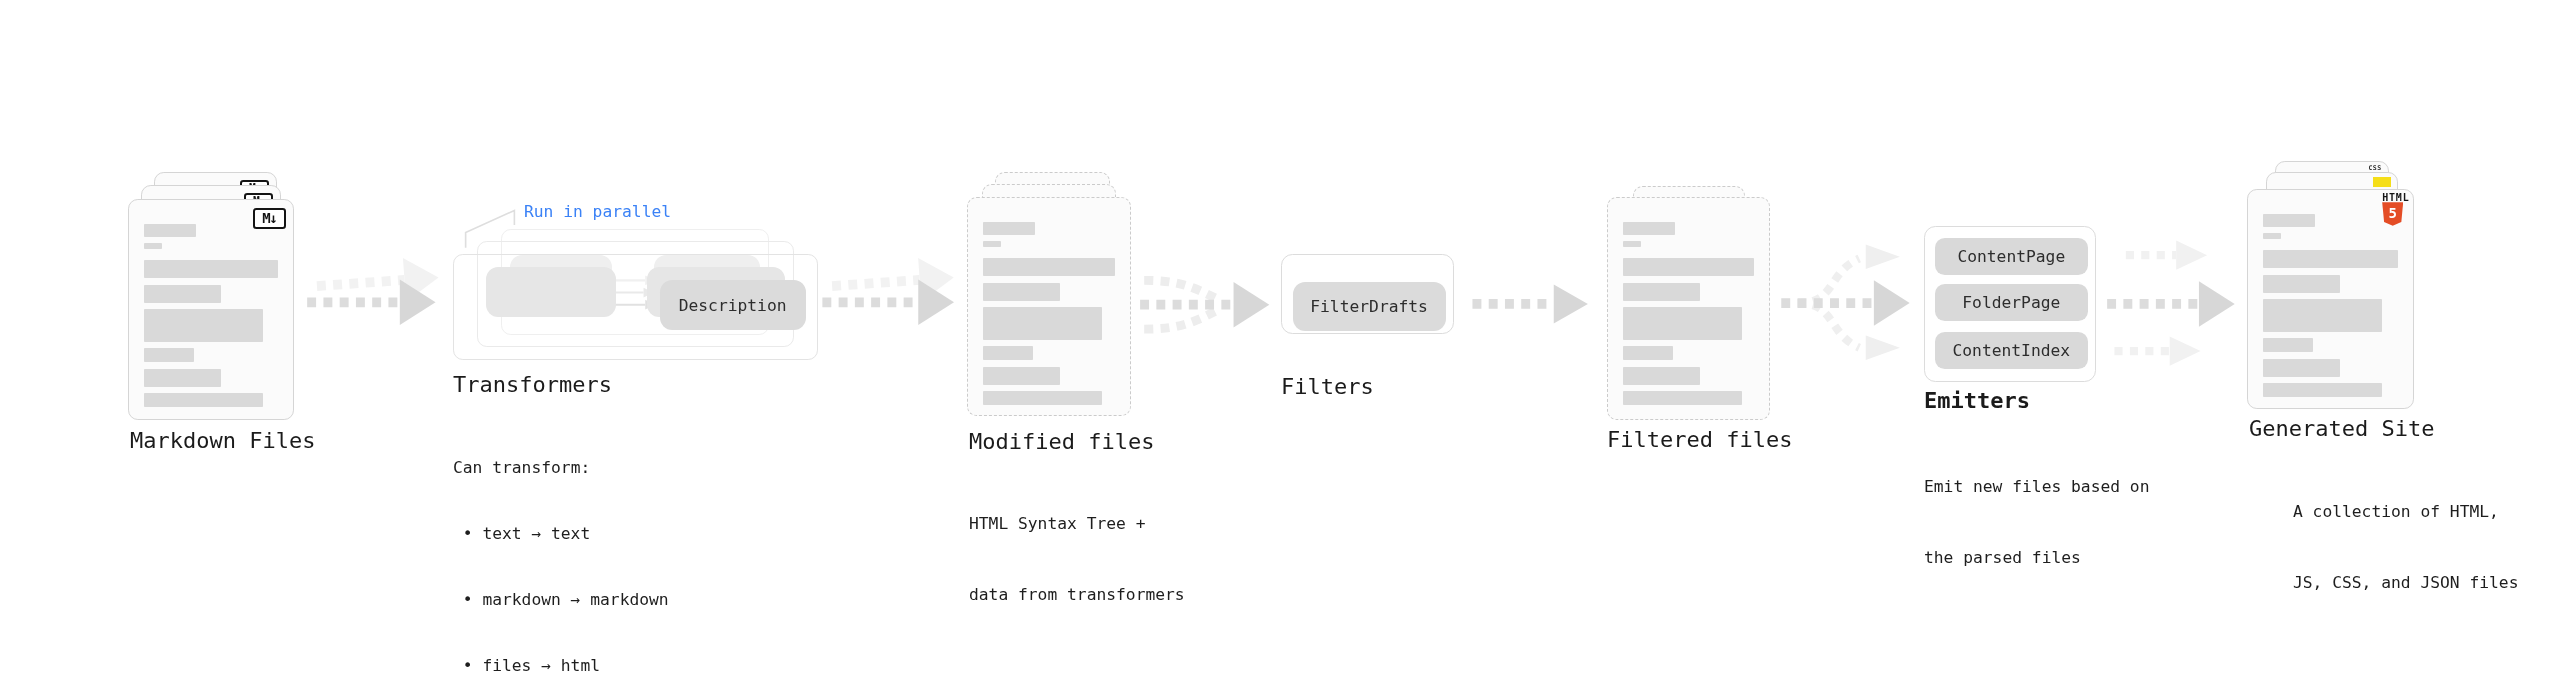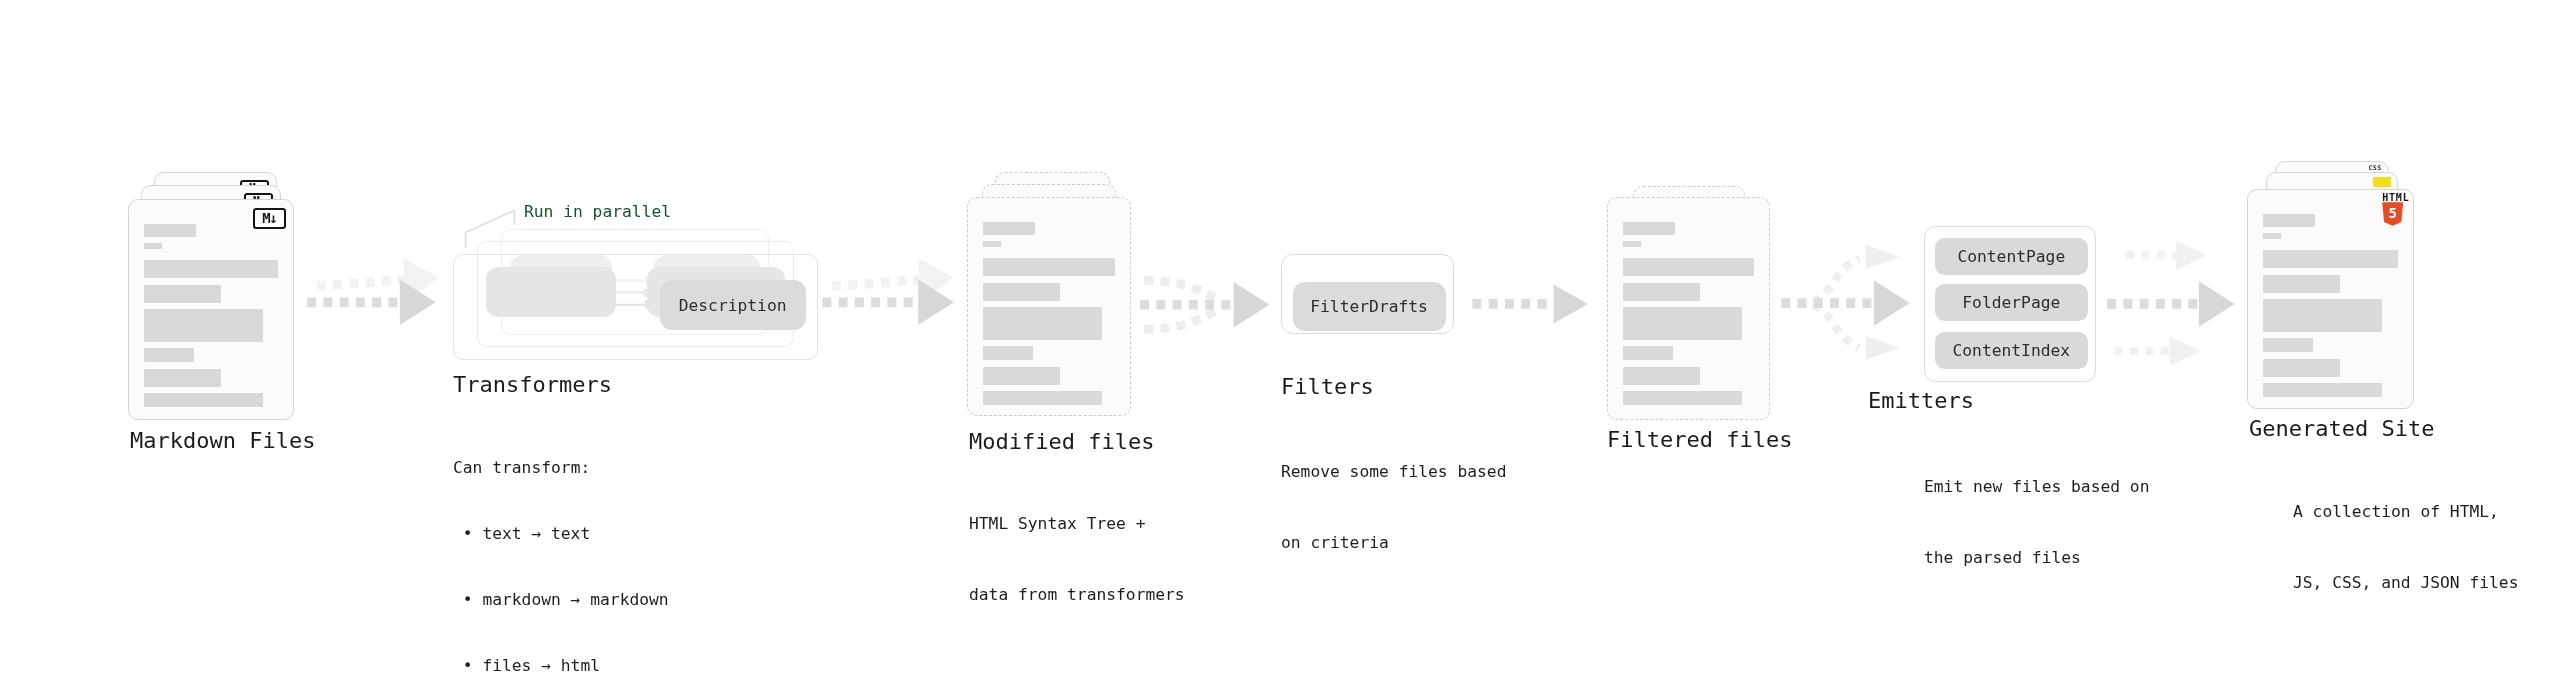--- a/index.html
+++ b/index.html
@@ -33,21 +33,21 @@
   .row{position:absolute;border:1.6px solid #e3e3e3;border-radius:9.8px;box-sizing:border-box;background:transparent;}
   .pill{position:absolute;background:#dbdbdb;border-radius:12.2px;color:#2d2d2d;
     font-size:16.3px;display:flex;align-items:center;justify-content:center;box-sizing:border-box;}
   .container{position:absolute;border:1.6px solid #dcdcdc;border-radius:11.4px;box-sizing:border-box;background:transparent;}
 
   
   .h1{position:absolute;font-size:22px;white-space:pre;color:#1b1b1b;}
   .desc{position:absolute;font-size:16.3px;line-height:23.6px;white-space:pre;color:#1e1e1e;}
   .desc.tight{line-height:22px;}
   .desc .indent{padding-left:9.8px;}
-  .faint-label{position:absolute;font-size:16.3px;color:#14532d;white-space:pre;}
+  .faint-label{position:absolute;font-size:16.3px;color:#3b82f6;white-space:pre;}
 </style>
 </head>
 <body>
 
 <div class="canvas">
 
   <svg class="arrows" width="2576" height="681" viewBox="0 0 3170 838">
 
     <g transform="rotate(-4 390 352)">
       <line x1="390" y1="352" x2="498" y2="352" stroke="#f2f2f2" stroke-width="12" stroke-dasharray="11 9"></line>
@@ -182,24 +182,20 @@
   <div class="h1" style="left:969px;top:429px;">Modified files</div>
   <div class="desc" style="left:969px;top:465px;">
     <div>HTML Syntax Tree +</div>
     <div>data from transformers</div>
   </div>
 
   <div class="container" style="left:1281px;top:254px;width:173px;height:80px;">
     <div class="pill" style="left:10.6px;top:27px;width:153px;height:49px;">FilterDrafts</div>
   </div>
   <div class="h1" style="left:1281px;top:374px;">Filters</div>
-  <div class="desc" style="left:1281px;top:413px;">
-    <div>Remove some files based</div>
-    <div>on criteria</div>
-  </div>
 
   <div class="doc dashed" style="left:1633px;top:186px;width:112px;height:81px;"></div>
   <div class="doc dashed" style="left:1607px;top:197px;width:163px;height:223px;">
     <div class="bars">
       <div class="bar" style="width:52px;height:12.2px"></div>
       <div class="bar" style="width:18px;height:5.7px;margin-bottom:11.4px"></div>
       <div class="bar" style="width:100%;height:18px"></div>
       <div class="bar" style="width:77px;height:18px"></div>
       <div class="bar" style="width:119px;height:32.5px"></div>
       <div class="bar" style="width:50px;height:14px"></div>
@@ -207,21 +203,21 @@
       <div class="bar" style="width:119px;height:14px;margin-bottom:0"></div>
     </div>
   </div>
   <div class="h1" style="left:1607px;top:427px;">Filtered files</div>
 
   <div class="container" style="left:1924px;top:226px;width:172px;height:156px;padding-left:28px;">
     <div class="pill" style="left:9.8px;top:11.4px;width:153px;height:37px;background:#d9d9d9;border-radius:9.8px;">ContentPage</div>
     <div class="pill" style="left:9.8px;top:57px;width:153px;height:37px;background:#d9d9d9;border-radius:9.8px;">FolderPage</div>
     <div class="pill" style="left:9.8px;top:105px;width:153px;height:37px;background:#d9d9d9;border-radius:9.8px;">ContentIndex</div>
   </div>
-  <div class="h1" style="left:1868px;top:388px;">Emitters</div>
+  <div class="h1" style="left:1924px;top:388px;font-weight:bold;">Emitters</div>
   <div class="desc" style="left:1924px;top:428px;">
     <div>Emit new files based on</div>
     <div>the parsed files</div>
   </div>
 
   <div class="doc" style="left:2275px;top:161px;width:114px;height:81px;">
     <div class="css-badge">CSS</div>
   </div>
   <div class="doc" style="left:2266px;top:172px;width:132px;height:81px;">
     <div class="js-badge"></div>

